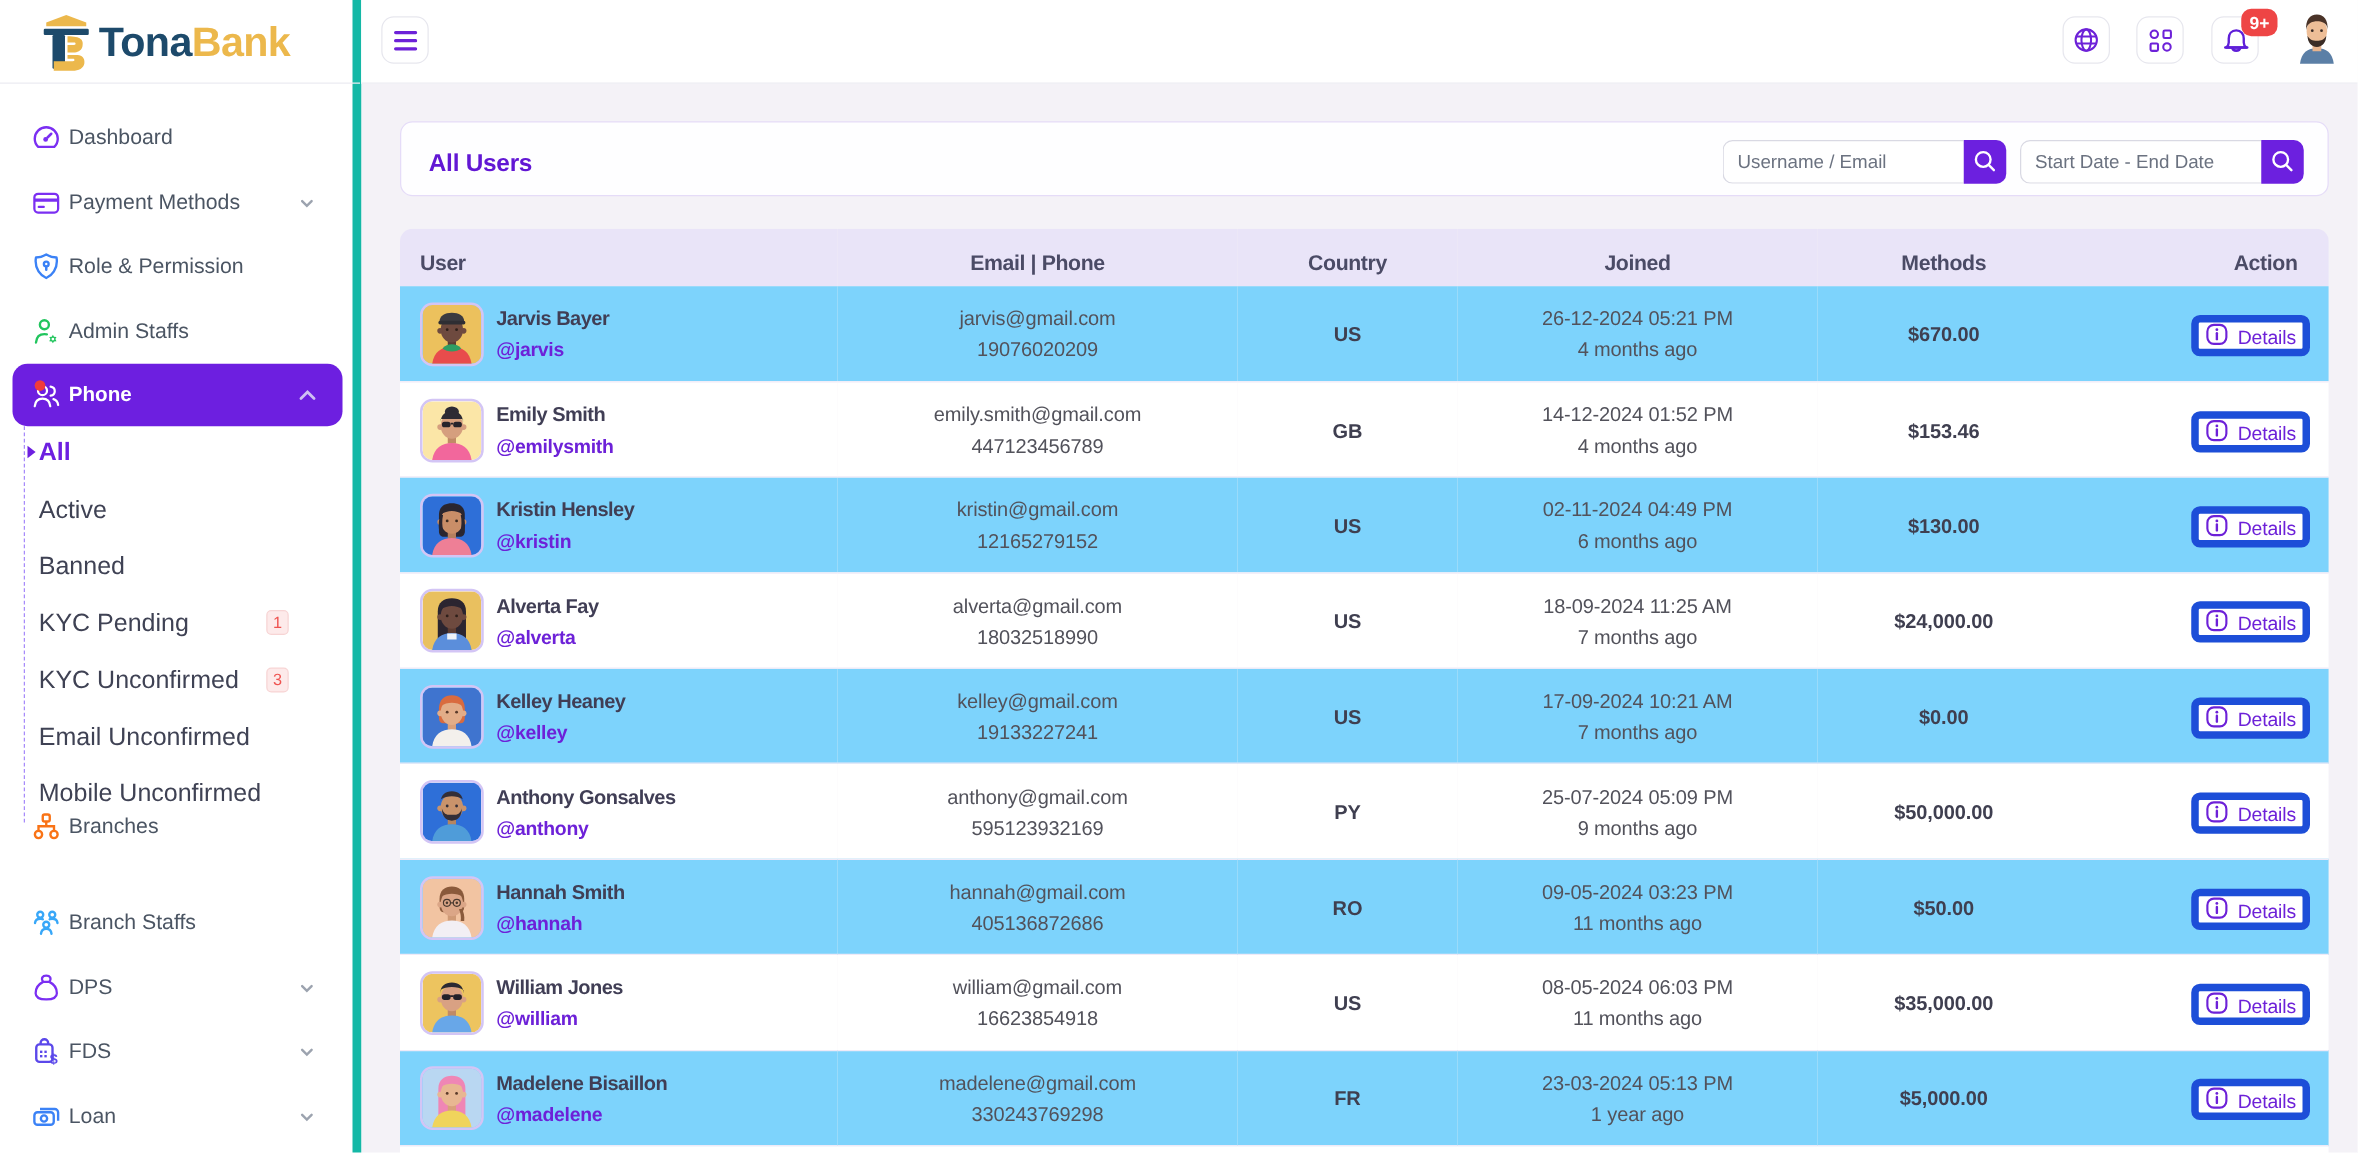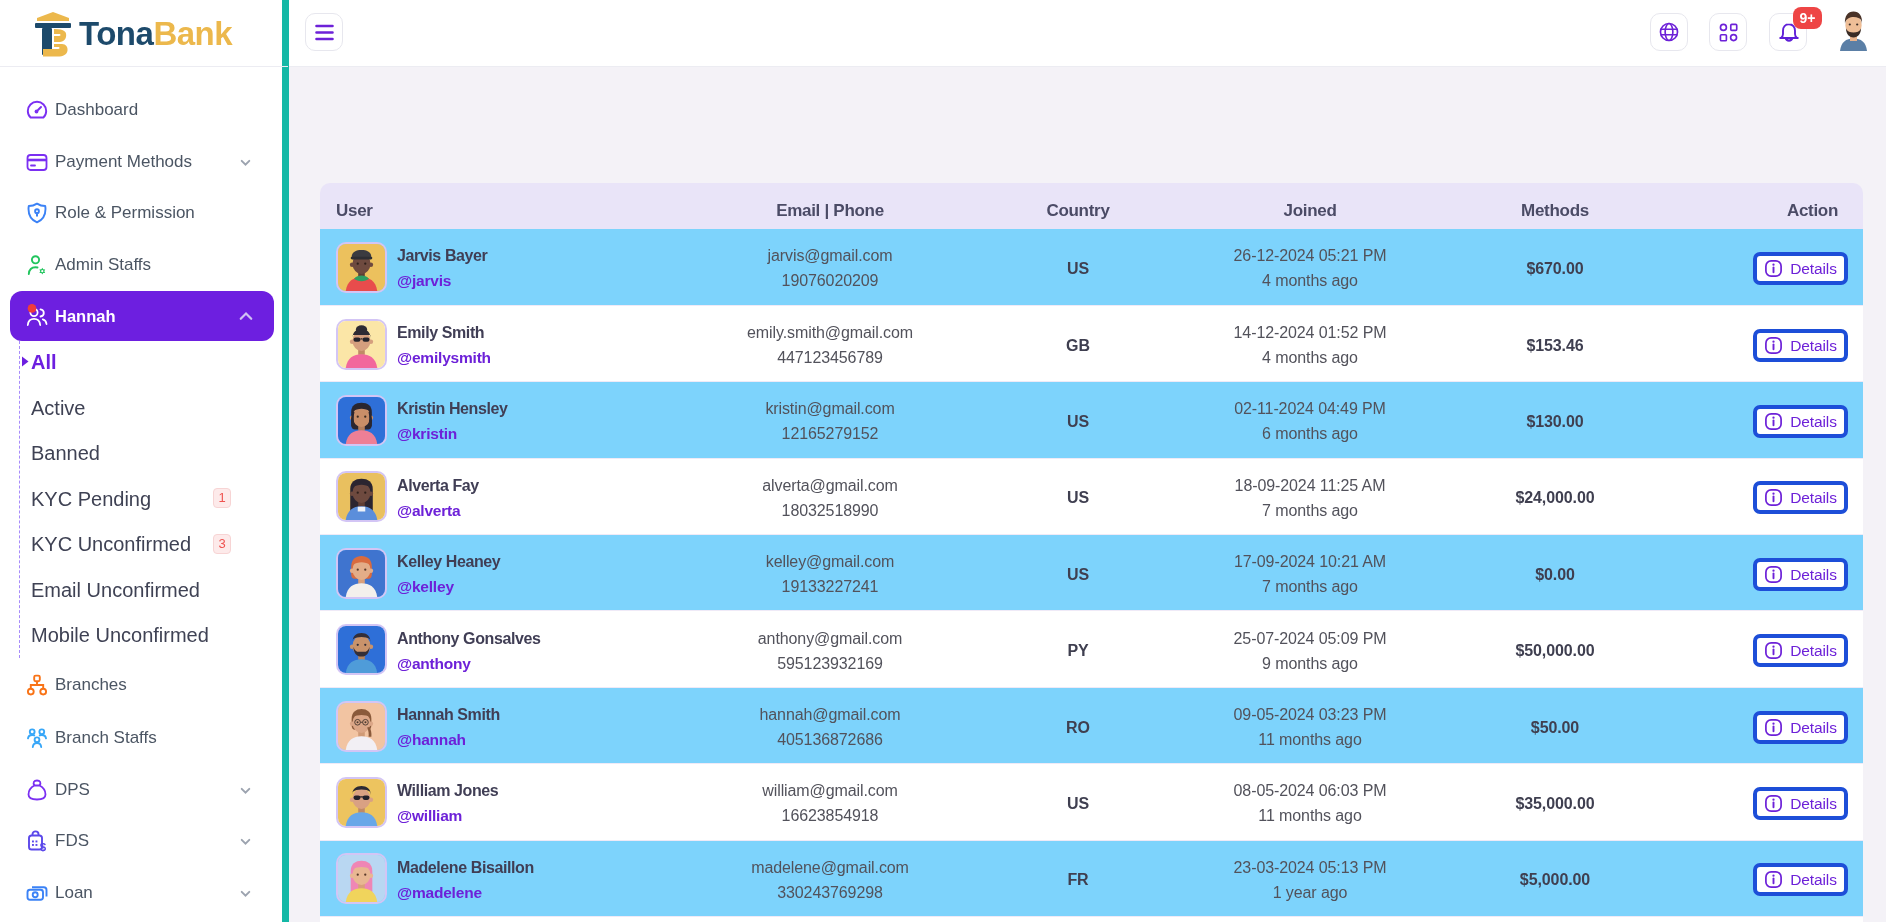--- a/index.html
+++ b/index.html
@@ -29,36 +29,49 @@
 td { font-size:16px; color:#52525b; text-align:center; line-height:25px; padding-top:3px; letter-spacing:-0.1px; }
 td.user { text-align:left; padding-left:16px; }
 .uflex { display:flex; align-items:center; margin-top:-2px; }
 .av { width:51px; height:51px; border-radius:10px; border:2px solid #d3c5f5; overflow:hidden; flex:none; }
 .av svg { display:block; }
 .uinfo { margin-left:10px; padding-top:2px; }
 .uname { font-size:16px; font-weight:bold; color:#403e55; line-height:25px; letter-spacing:-0.4px; }
 .uuser { font-size:15.5px; font-weight:bold; color:#6d21d8; line-height:25px; letter-spacing:-0.2px; }
 td.bold { font-weight:bold; color:#3f3f50; }
 td.action { text-align:right; padding-right:15px; }
-.dbtn { display:inline-flex; align-items:center; justify-content:center; width:95px; height:33px; border:4px solid #1d4ed8; border-radius:7px; background:#fff; color:#6d21d8; font-size:15.5px; }
+.dbtn { display:inline-flex; justify-content:center; width:95px; height:33px; border:6px solid #1d4ed8; border-radius:7px; background:#fff; color:#6d21d8; font-size:15.5px; }
 .dbtn svg { margin-right:7px; }
 
 .mitem { position:absolute; left:0; width:288px; height:50px; }
 .mitem .ico { position:absolute; left:25px; top:13px; width:24px; height:24px; }
 .mitem .lbl { position:absolute; left:55px; top:0; line-height:50px; font-size:17px; color:#4b5563; }
 .mitem .chev { position:absolute; right:36px; top:19px; }
 #usersactive { position:absolute; left:10px; width:264px; height:50px; background:#6d1fe0; border-radius:12px; }
 #usersactive .lbl { color:#fff; font-weight:bold; }
 .sitem { position:absolute; left:31px; font-size:20px; color:#3f4254; line-height:22px; }
 .badge { position:absolute; left:213px; width:18px; height:20px; background:#fdeaea; color:#ef5350; border:1px solid #f7d4d4; border-radius:4px; font-size:13px; text-align:center; line-height:18px; }
 #dash { position:absolute; left:19px; border-left:1.5px dashed #a78bfa; }
 </style>
 </head>
 <body>
 <div id="content">
+  <div id="bar">
+    <h1>All Users</h1>
+    <div class="srch-inp" style="left:1057px;width:193px;">Username / Email</div>
+    <div class="srch-btn" style="left:1250px;"><svg style="margin:8px 0 0 8px;" width="18" height="18" viewBox="0 0 19 19" fill="none" stroke="#fff" stroke-width="2">
+          <circle cx="8" cy="8" r="6.2"></circle>
+          <path d="M12.8 12.8 L17 17" stroke-linecap="round"></path>
+        </svg></div>
+    <div class="srch-inp" style="left:1295px;width:193px;">Start Date - End Date</div>
+    <div class="srch-btn" style="left:1488px;"><svg style="margin:8px 0 0 8px;" width="18" height="18" viewBox="0 0 19 19" fill="none" stroke="#fff" stroke-width="2">
+          <circle cx="8" cy="8" r="6.2"></circle>
+          <path d="M12.8 12.8 L17 17" stroke-linecap="round"></path>
+        </svg></div>
+  </div>
   <div id="tablewrap">
     <table>
       <colgroup>
           <col style="width:350px">
           <col style="width:320px">
           <col style="width:176px">
           <col style="width:288px">
           <col style="width:202px">
           <col style="width:207px">
         </colgroup>
@@ -445,41 +458,41 @@
     </div>
 
     <div id="usersactive" style="top:291px;">
       <svg class="ico" style="position:absolute;left:15px;top:13px;width:24px;height:24px;" viewBox="0 0 24 24" fill="none" stroke="#ffffff" stroke-width="1.8">
           <circle cx="9" cy="8.5" r="3.6"></circle>
           <path d="M2.8 21 C3.2 16.5 5.6 14.9 9 14.9 C12.4 14.9 14.8 16.5 15.2 21" stroke-linecap="round"></path>
           <path d="M15.5 5.3 C17.5 5.6 18.8 7 18.8 8.9 C18.8 10.8 17.5 12.2 15.5 12.5" stroke-linecap="round"></path>
           <path d="M17.8 15.3 C20.3 16 21.3 17.8 21.5 20" stroke-linecap="round"></path>
           <circle cx="7" cy="4.4" r="4.3" fill="#f03b3b" stroke="none"></circle>
         </svg>
-      <span class="lbl" style="position:absolute;left:45px;line-height:50px;font-size:16.5px;">Hannah</span>
+      <span class="lbl" style="position:absolute;left:45px;line-height:50px;font-size:16.5px;">Phone</span>
       <svg style="position:absolute;right:21px;top:20px;" width="14" height="11" viewBox="0 0 12 9" fill="none" stroke="#cfc0f3" stroke-width="1.9" stroke-linecap="round">
           <path d="M1.5 6.5 L6 2 L10.5 6.5"></path>
         </svg>
     </div>
     <div id="dash" style="top:341px;height:317px;"></div>
 
     <div class="sitem" style="top:351px;color:#6d1fe0;font-weight:bold;">All</div>
     <svg style="position:absolute;left:21px;top:356px;" width="8" height="11" viewBox="0 0 8 11">
         <path d="M1 0.5 L7.5 5.5 L1 10.5 Z" fill="#6d1fe0"></path>
       </svg>
     <div class="sitem" style="top:396.5px;">Active</div>
     <div class="sitem" style="top:442px;">Banned</div>
     <div class="sitem" style="top:487.5px;">KYC Pending</div>
     <div class="badge" style="top:488px;">1</div>
     <div class="sitem" style="top:533px;">KYC Unconfirmed</div>
     <div class="badge" style="top:533.5px;">3</div>
     <div class="sitem" style="top:578.5px;">Email Unconfirmed</div>
     <div class="sitem" style="top:624px;">Mobile Unconfirmed</div>
 
-    <div class="mitem" style="top:660px;padding-left:48px;">
+    <div class="mitem" style="top:636px;padding-left:48px;">
       <svg class="ico" viewBox="0 0 24 24" fill="none" stroke="#f97316" stroke-width="1.9">
           <rect x="9.2" y="2.6" width="5.6" height="5.6" rx="1.5"></rect>
           <circle cx="5.8" cy="18.6" r="2.9"></circle>
           <circle cx="18.2" cy="18.6" r="2.9"></circle>
           <path d="M12 8.2 L12 12 M5.8 15.7 L5.8 12 L18.2 12 L18.2 15.7"></path>
         </svg>
       <span class="lbl">Branches</span>
     </div>
 
     <div class="mitem" style="top:713px;">

